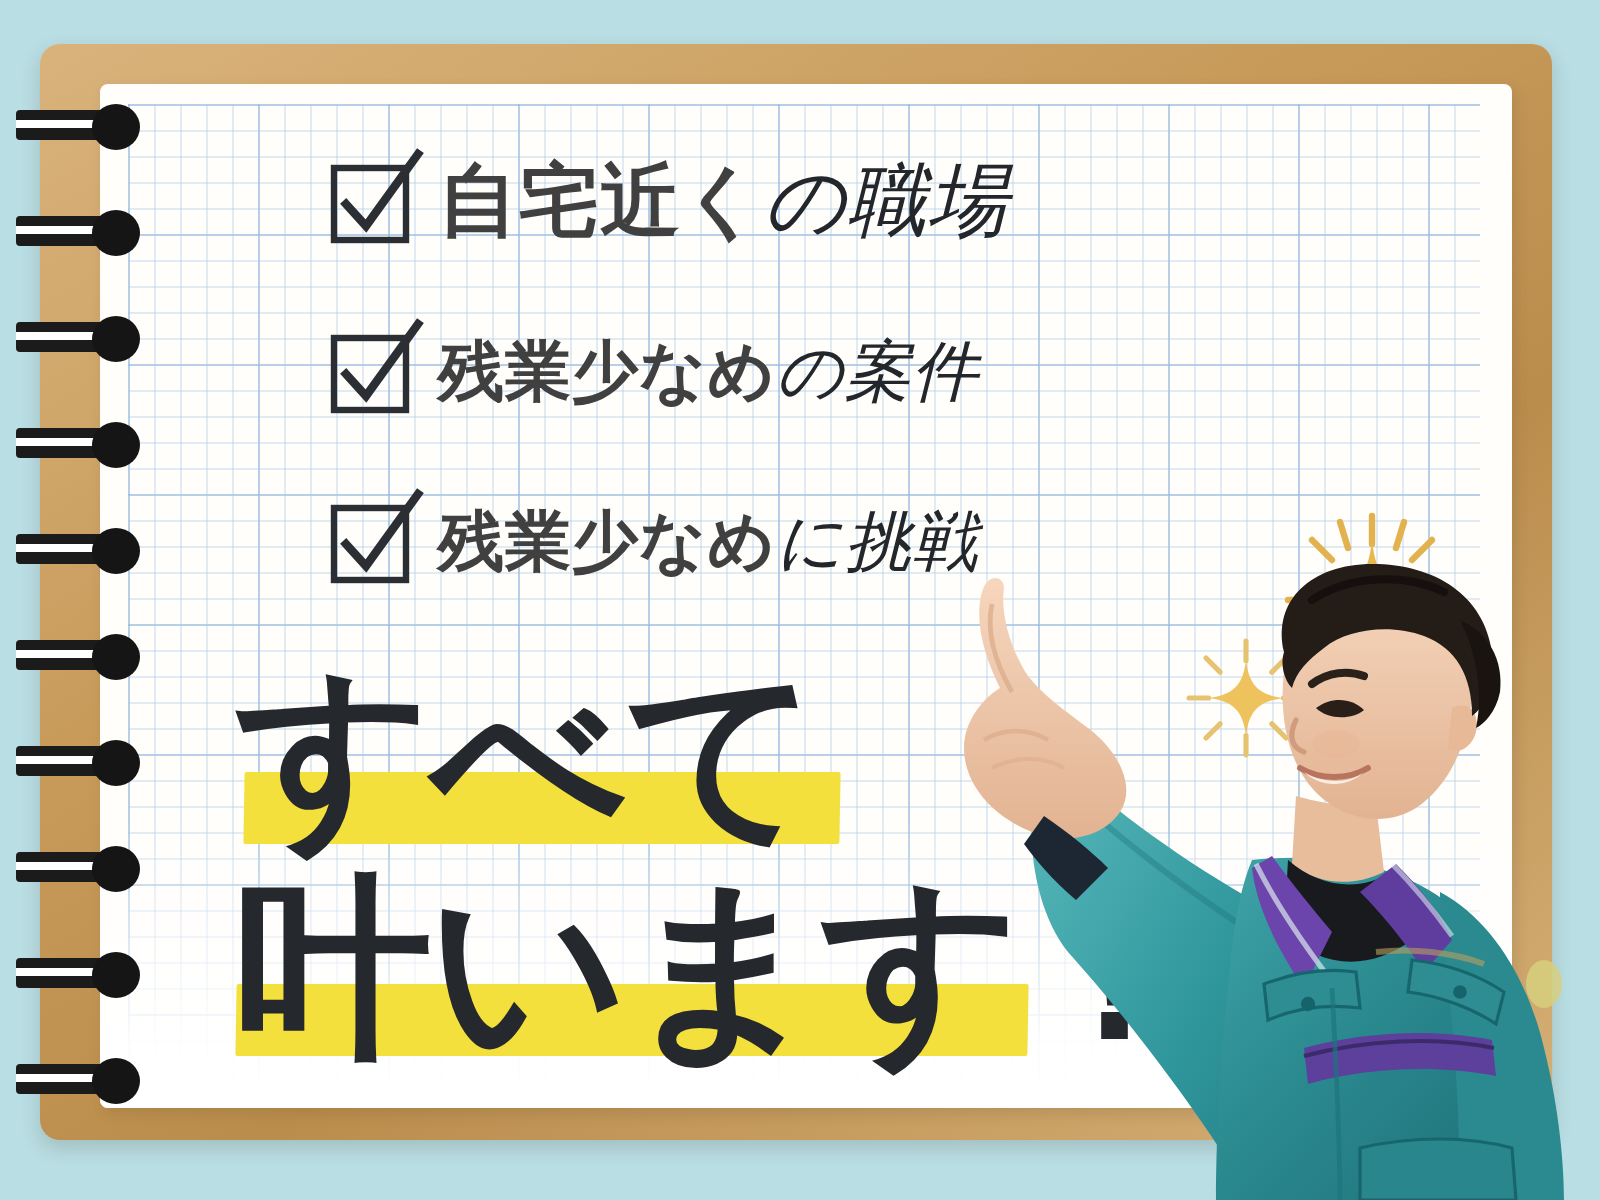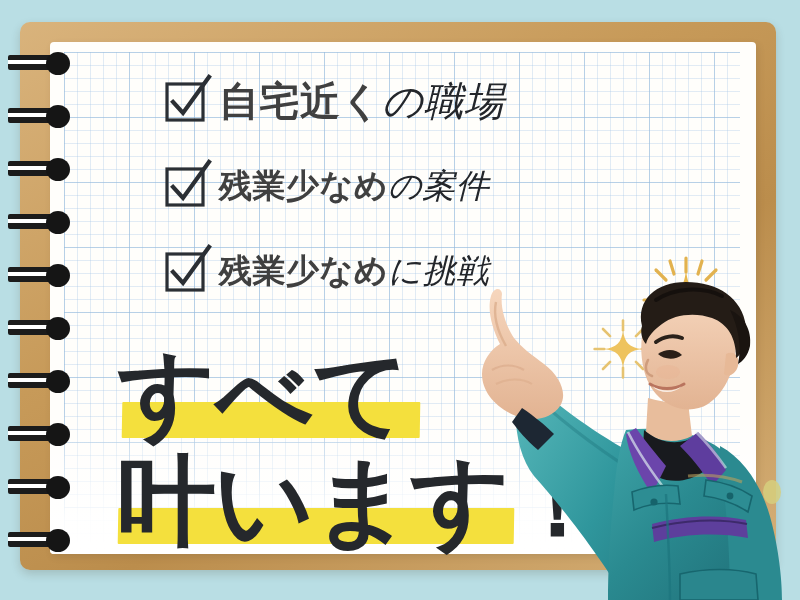--- a/index.html
+++ b/index.html
@@ -63,21 +63,21 @@
   .crow-text{
     font-size:33px;line-height:1;letter-spacing:.5px;white-space:nowrap;
     font-family:"DejaVu Sans","Liberation Sans",sans-serif;
   }
   .crow-text .em{color:#404040;font-weight:700;}
   .crow-text .pl{color:#23262b;font-weight:400;font-style:italic;}
   .row1 .crow-text{font-size:40px;}
   .row1 .em{font-weight:700;}
 
   
-  .headline{position:absolute;left:118px;top:336px;width:430px;}
+  .headline{position:absolute;left:118px;top:320px;width:430px;}
   .hl-line{position:relative;height:108px;}
   .hl-mark{
     position:absolute;left:0;bottom:12px;height:36px;
     background:#f4e03d;border-radius:1px;
   }
   .hl-mark.m1{width:298px;left:4px;bottom:6px;transform:skewX(-1deg);}
   .hl-mark.m2{width:396px;left:0px;bottom:8px;transform:skewX(-1deg);}
   .hl-text{
     position:absolute;left:0;bottom:0;
     font-family:"DejaVu Sans","Liberation Sans",sans-serif;

